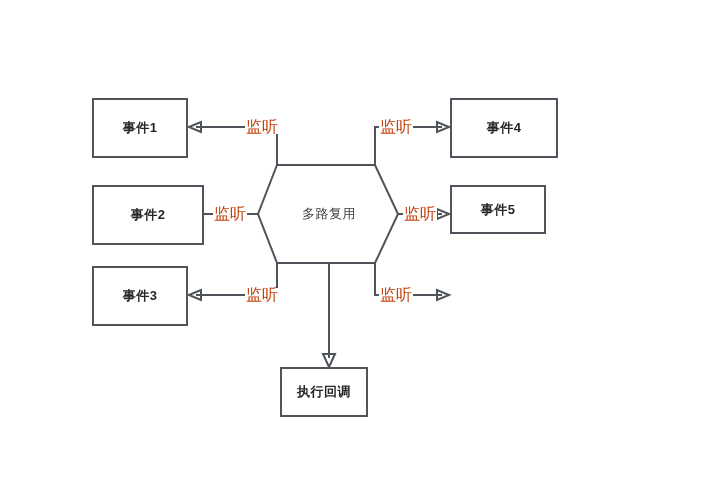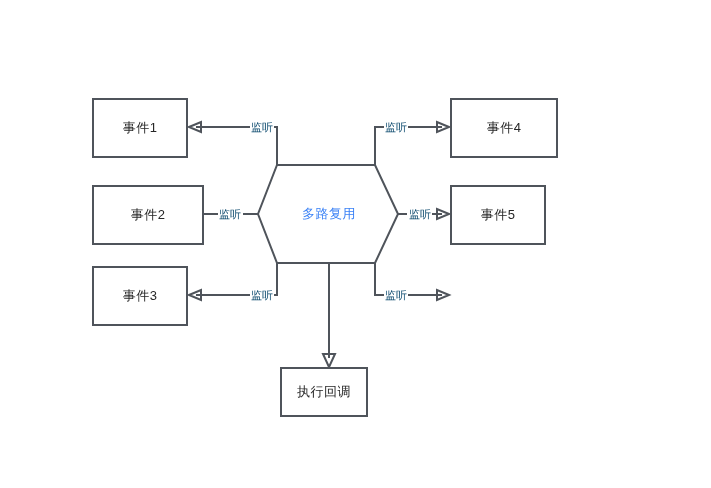--- a/index.html
+++ b/index.html
@@ -25,33 +25,34 @@
     position: absolute;
     box-sizing: border-box;
     border: 2px solid #4f545b;
     background: #ffffff;
     display: flex;
     align-items: center;
     justify-content: center;
     font-size: 13px;
     color: #262626;
     letter-spacing: 0.5px;
+    font-weight: bold;
   }
   .hex-label {
     position: absolute;
     font-size: 13px;
-    color: #3b82f6;
+    color: #404040;
     letter-spacing: 0.5px;
     white-space: nowrap;
     transform: translate(-50%, -50%);
   }
   .edge-label {
     position: absolute;
-    font-size: 11px;
-    color: #0c4a6e;
+    font-size: 16px;
+    color: #c2410c;
     background: #ffffff;
     white-space: nowrap;
     transform: translate(-50%, -50%);
     padding: 0 1px;
     line-height: 14px;
     text-align: right;
   }
   svg#wires {
     position: absolute;
     left: 0;
@@ -118,21 +119,21 @@
   <div class="node-box" style="left:92px; top:185px; width:112px; height:60px;">
     <span>事件2</span>
   </div>
   <div class="node-box" style="left:92px; top:266px; width:96px; height:60px;">
     <span>事件3</span>
   </div>
 
   <div class="node-box" style="left:450px; top:98px; width:108px; height:60px;">
     <span>事件4</span>
   </div>
-  <div class="node-box" style="left:450px; top:185px; width:96px; height:60px;">
+  <div class="node-box" style="left:450px; top:185px; width:96px; height:49px;">
     <span>事件5</span>
   </div>
 
   <div class="node-box" style="left:280px; top:367px; width:88px; height:50px;">
     <span>执行回调</span>
   </div>
 
   <div class="edge-label" style="left:262px; top:127px;">监听</div>
   <div class="edge-label" style="left:230px; top:214px;">监听</div>
   <div class="edge-label" style="left:262px; top:295px;">监听</div>

